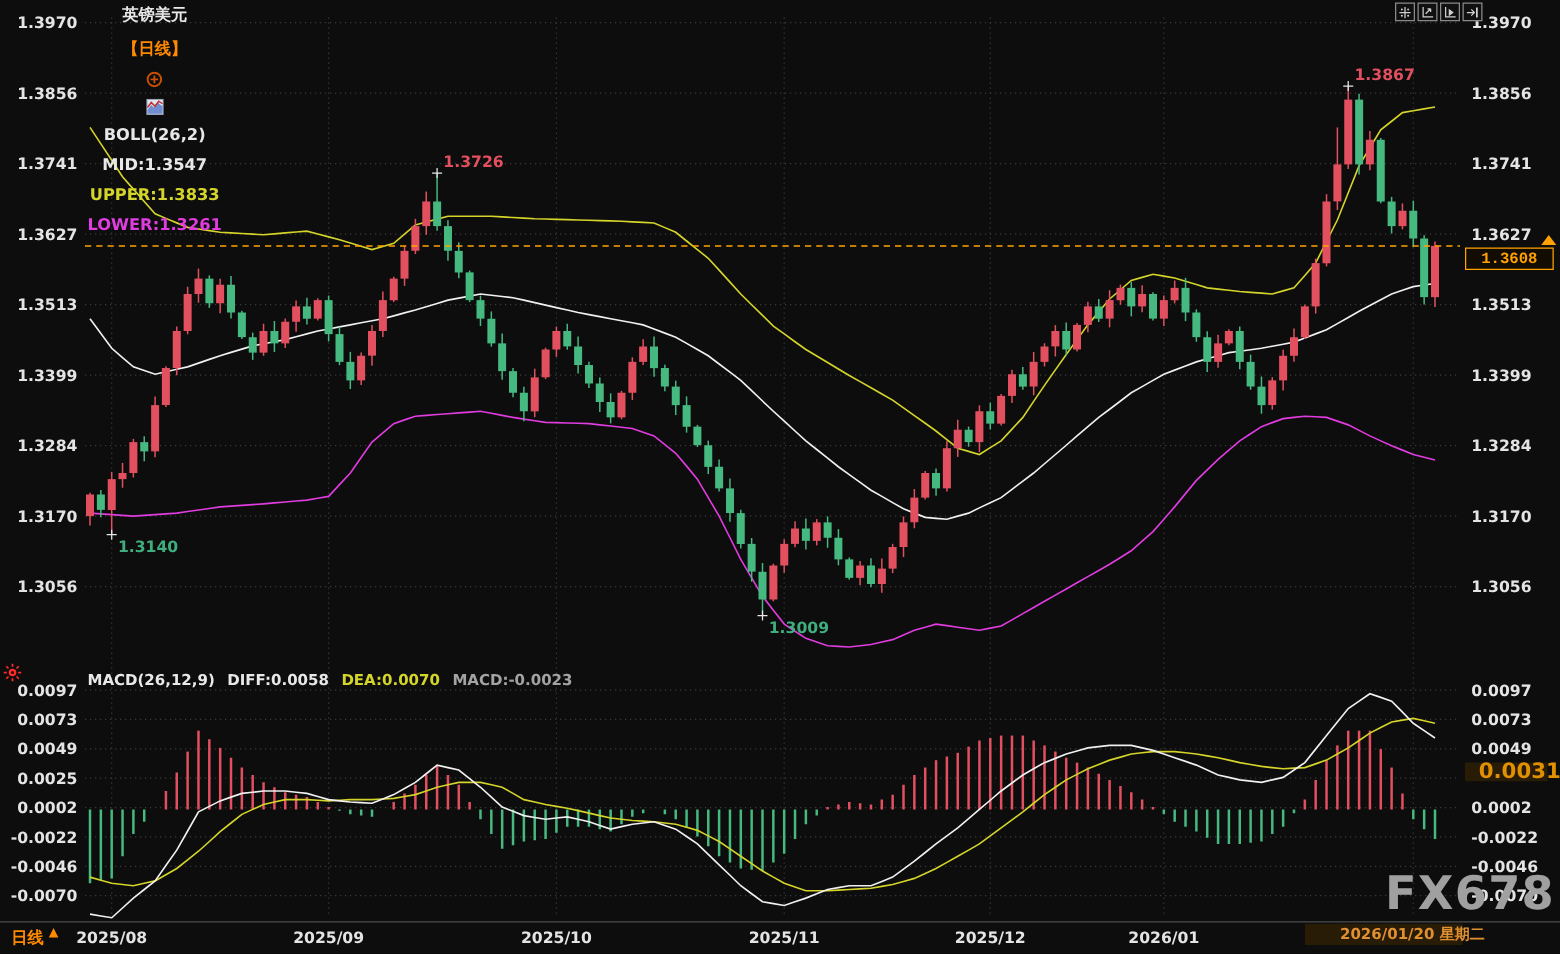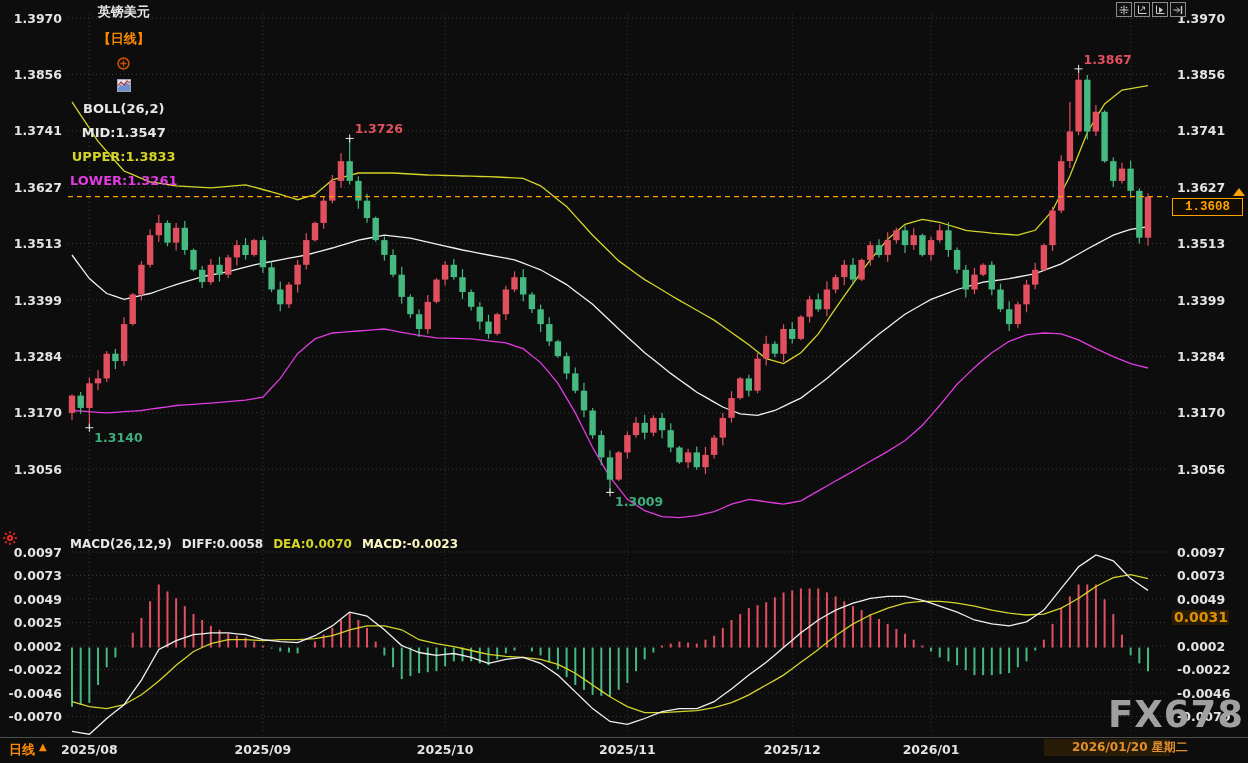--- a/index.html
+++ b/index.html
@@ -10,29 +10,29 @@
        font-size:13px;font-weight:700;color:#e8e8e8;z-index:5;white-space:nowrap;flex-direction:column;}
   .hdr .orange{color:#ff8a00;}
   .hdr .yellow{color:#d4d42a;}
   .hdr .magenta{color:#e03ce0;}
   .toolbar{position:absolute;top:2px;left:1116px;display:flex;gap:2px;z-index:6;}
   .toolbtn{width:14px;height:13px;border:1px solid #8a8a8a;background:#101010;display:flex;
            align-items:center;justify-content:center;cursor:pointer;}
   .macdhdr{position:absolute;top:536px;left:70px;height:15px;display:flex;align-items:center;gap:10px;
            font-size:12px;font-weight:700;color:#e8e8e8;z-index:5;white-space:nowrap;}
   .macdhdr .yellow{color:#d4d42a;}
-  .macdhdr .magenta{color:#fef9c3;}
+  .macdhdr .magenta{color:#a3a3a3;}
   .watermark{position:absolute;left:1108px;top:696px;font-size:37px;font-weight:700;color:#a0a0a0;
              letter-spacing:1px;z-index:7;line-height:1;}
   .pricebox{position:absolute;left:1172px;width:69px;height:16px;border:1px solid #ffa200;background:#120c02;
             color:#ffa200;font-size:12.5px;font-weight:700;text-align:center;line-height:16px;z-index:6;}
   .pricearrow{position:absolute;left:1233px;width:0;height:0;border-left:6px solid transparent;
               border-right:6px solid transparent;border-bottom:8px solid #ffa200;z-index:6;}
   .macdbox{position:absolute;left:1172px;width:55px;height:15px;background:#281c06;color:#e09000;
-           font-size:14px;font-weight:700;text-align:left;padding-left:2px;line-height:15px;z-index:6;}
+           font-size:17px;font-weight:700;text-align:left;padding-left:11px;line-height:15px;z-index:6;}
   .datebar-sep{position:absolute;left:0;top:737px;width:1248px;height:0;border-top:1px solid #4d4d4d;z-index:4;}
   .period{position:absolute;left:9px;top:741px;font-size:13px;font-weight:700;color:#ff8a00;z-index:6;
           display:flex;align-items:flex-start;gap:4px;}
   .period .tri{font-size:10px;}
   .datebox{position:absolute;top:739px;height:17px;background:#281c06;color:#e09030;font-size:12px;
            font-weight:700;line-height:17px;text-align:center;z-index:6;white-space:nowrap;padding-left:28px;}
   .datepartial{position:absolute;top:741px;font-size:12px;font-weight:700;color:#e8e8e8;z-index:5;}
   .alerticon{position:absolute;left:2px;top:530px;z-index:6;}
 </style>
 </head>

